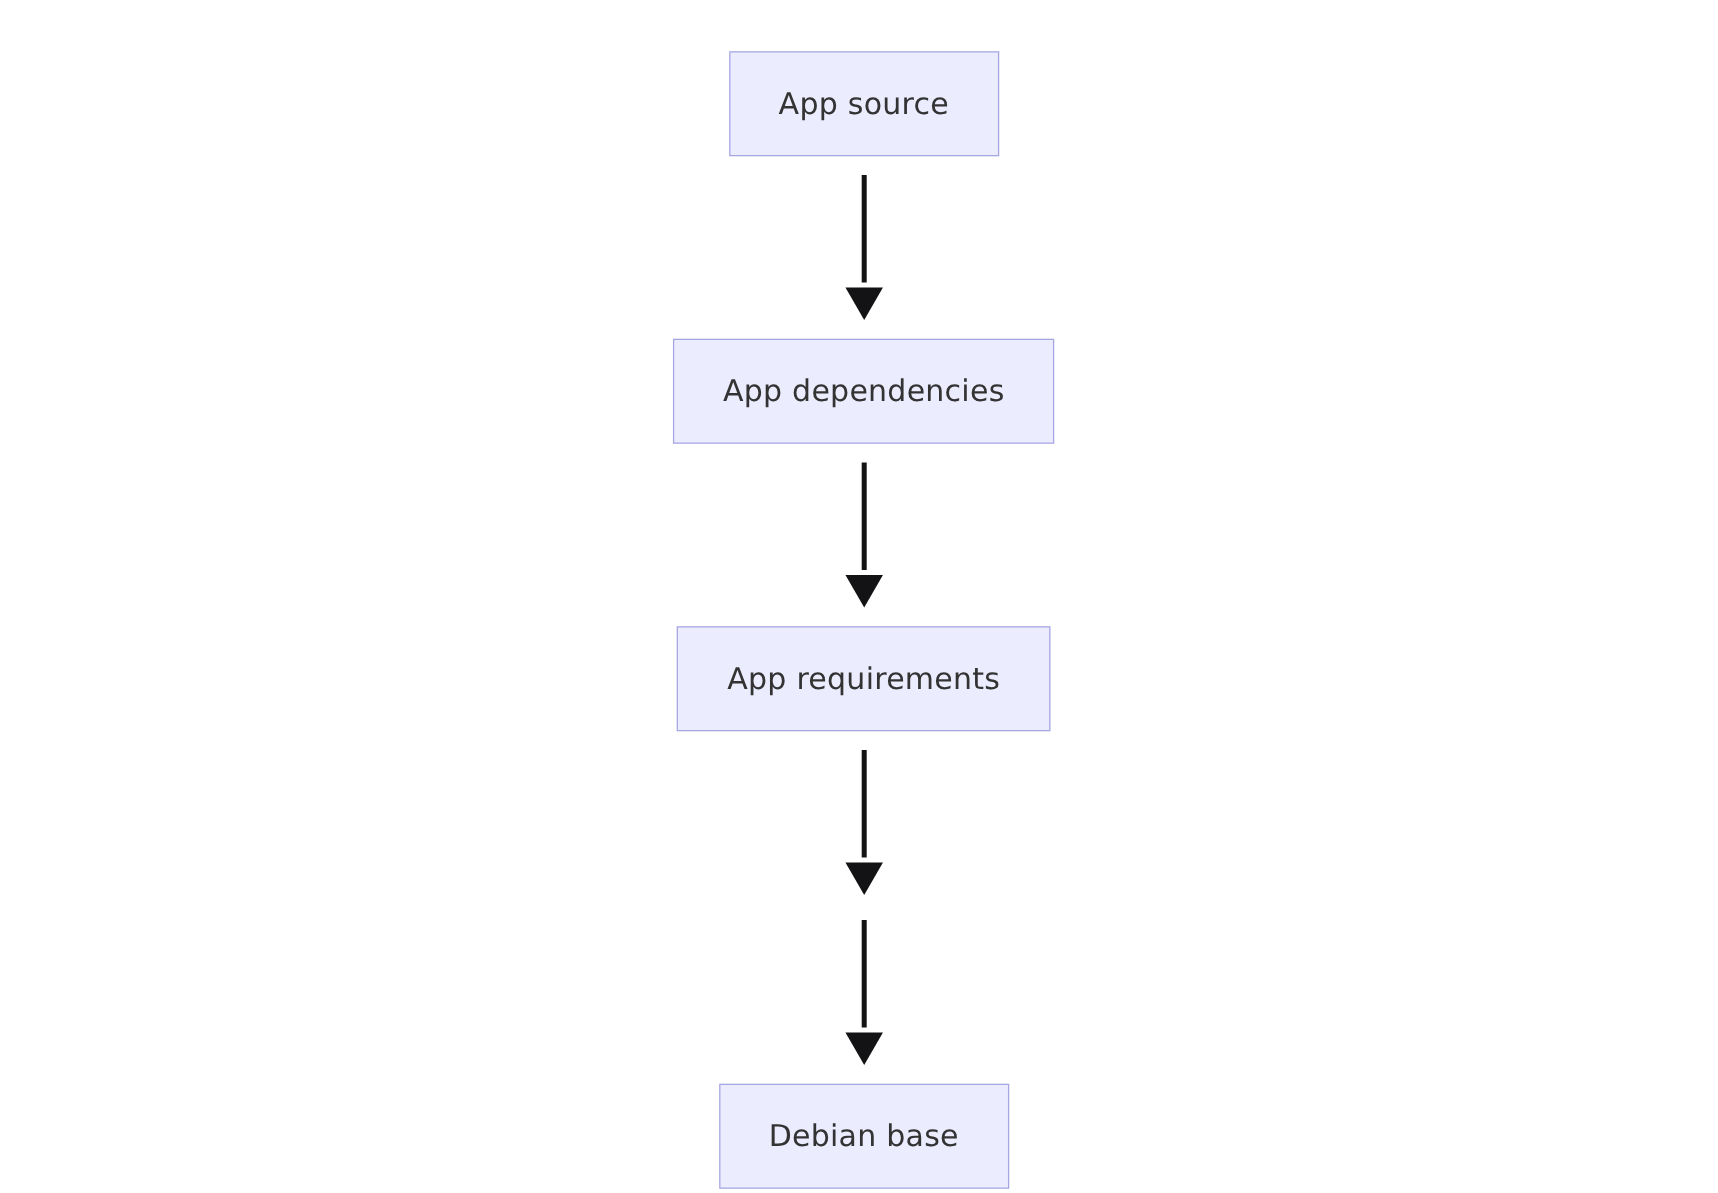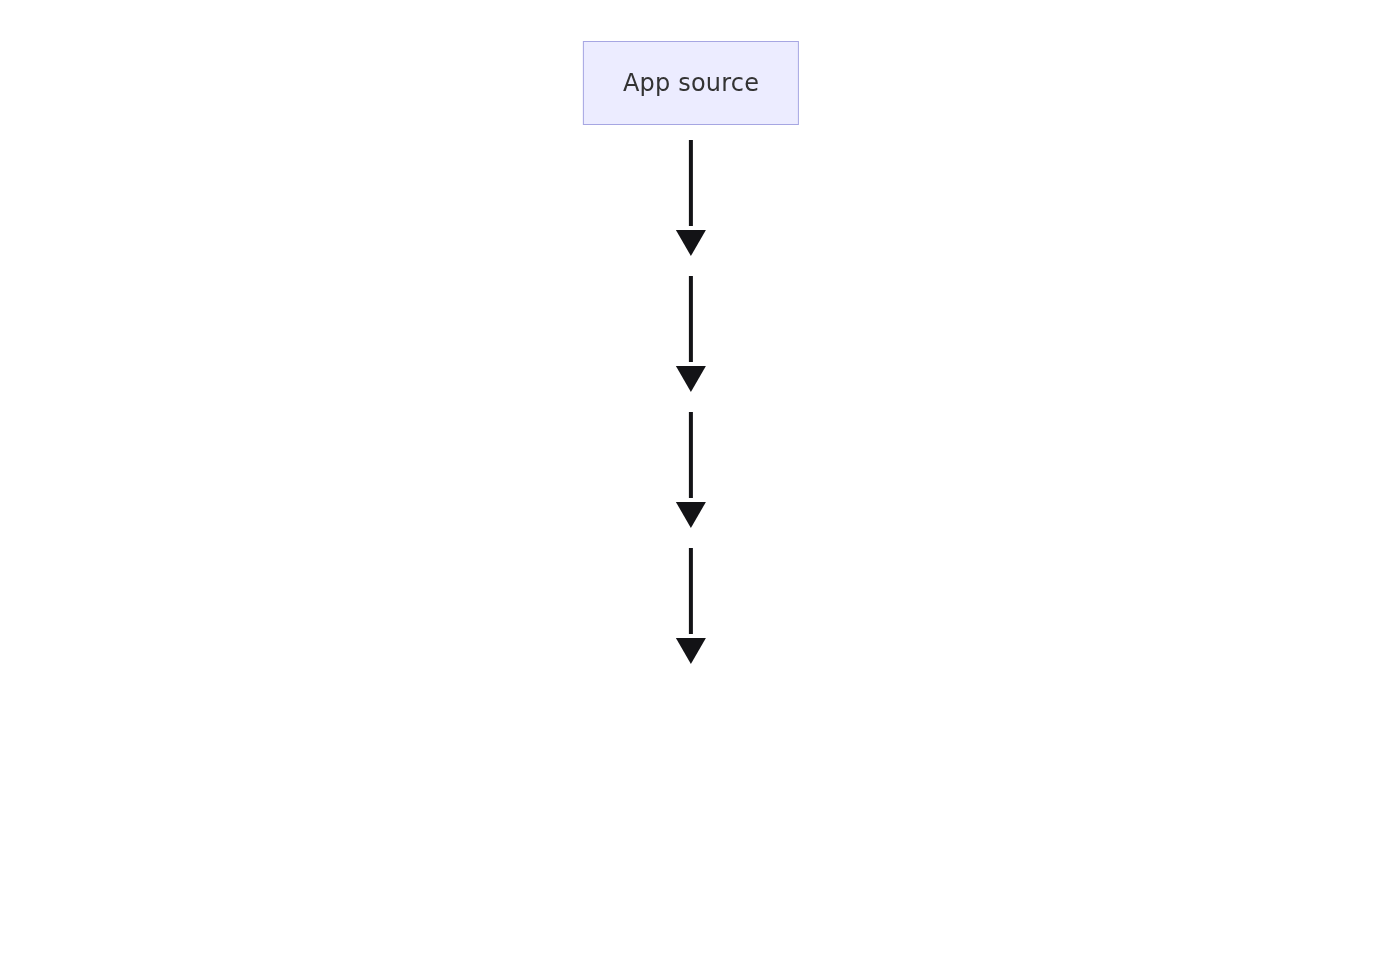--- a/index.html
+++ b/index.html
@@ -74,33 +74,42 @@
 
     <div class="node">
       <span>App source</span>
     </div>
 
     <div class="edge">
       <div class="shaft"></div>
       <div class="head"></div>
     </div>
 
+    <div class="node">
+      <span>App dependencies</span>
+    </div>
+
+    <div class="edge">
+      <div class="shaft"></div>
+      <div class="head"></div>
+    </div>
+
+    <div class="node">
+      <span>App requirements</span>
+    </div>
 
     <div class="edge">
       <div class="shaft"></div>
       <div class="head"></div>
     </div>
 
 
     <div class="edge">
       <div class="shaft"></div>
       <div class="head"></div>
     </div>
 
-
-    <div class="edge">
-      <div class="shaft"></div>
-      <div class="head"></div>
+    <div class="node">
+      <span>Debian base</span>
     </div>
-
 
   </div>
 </div>
 
 </body></html>

